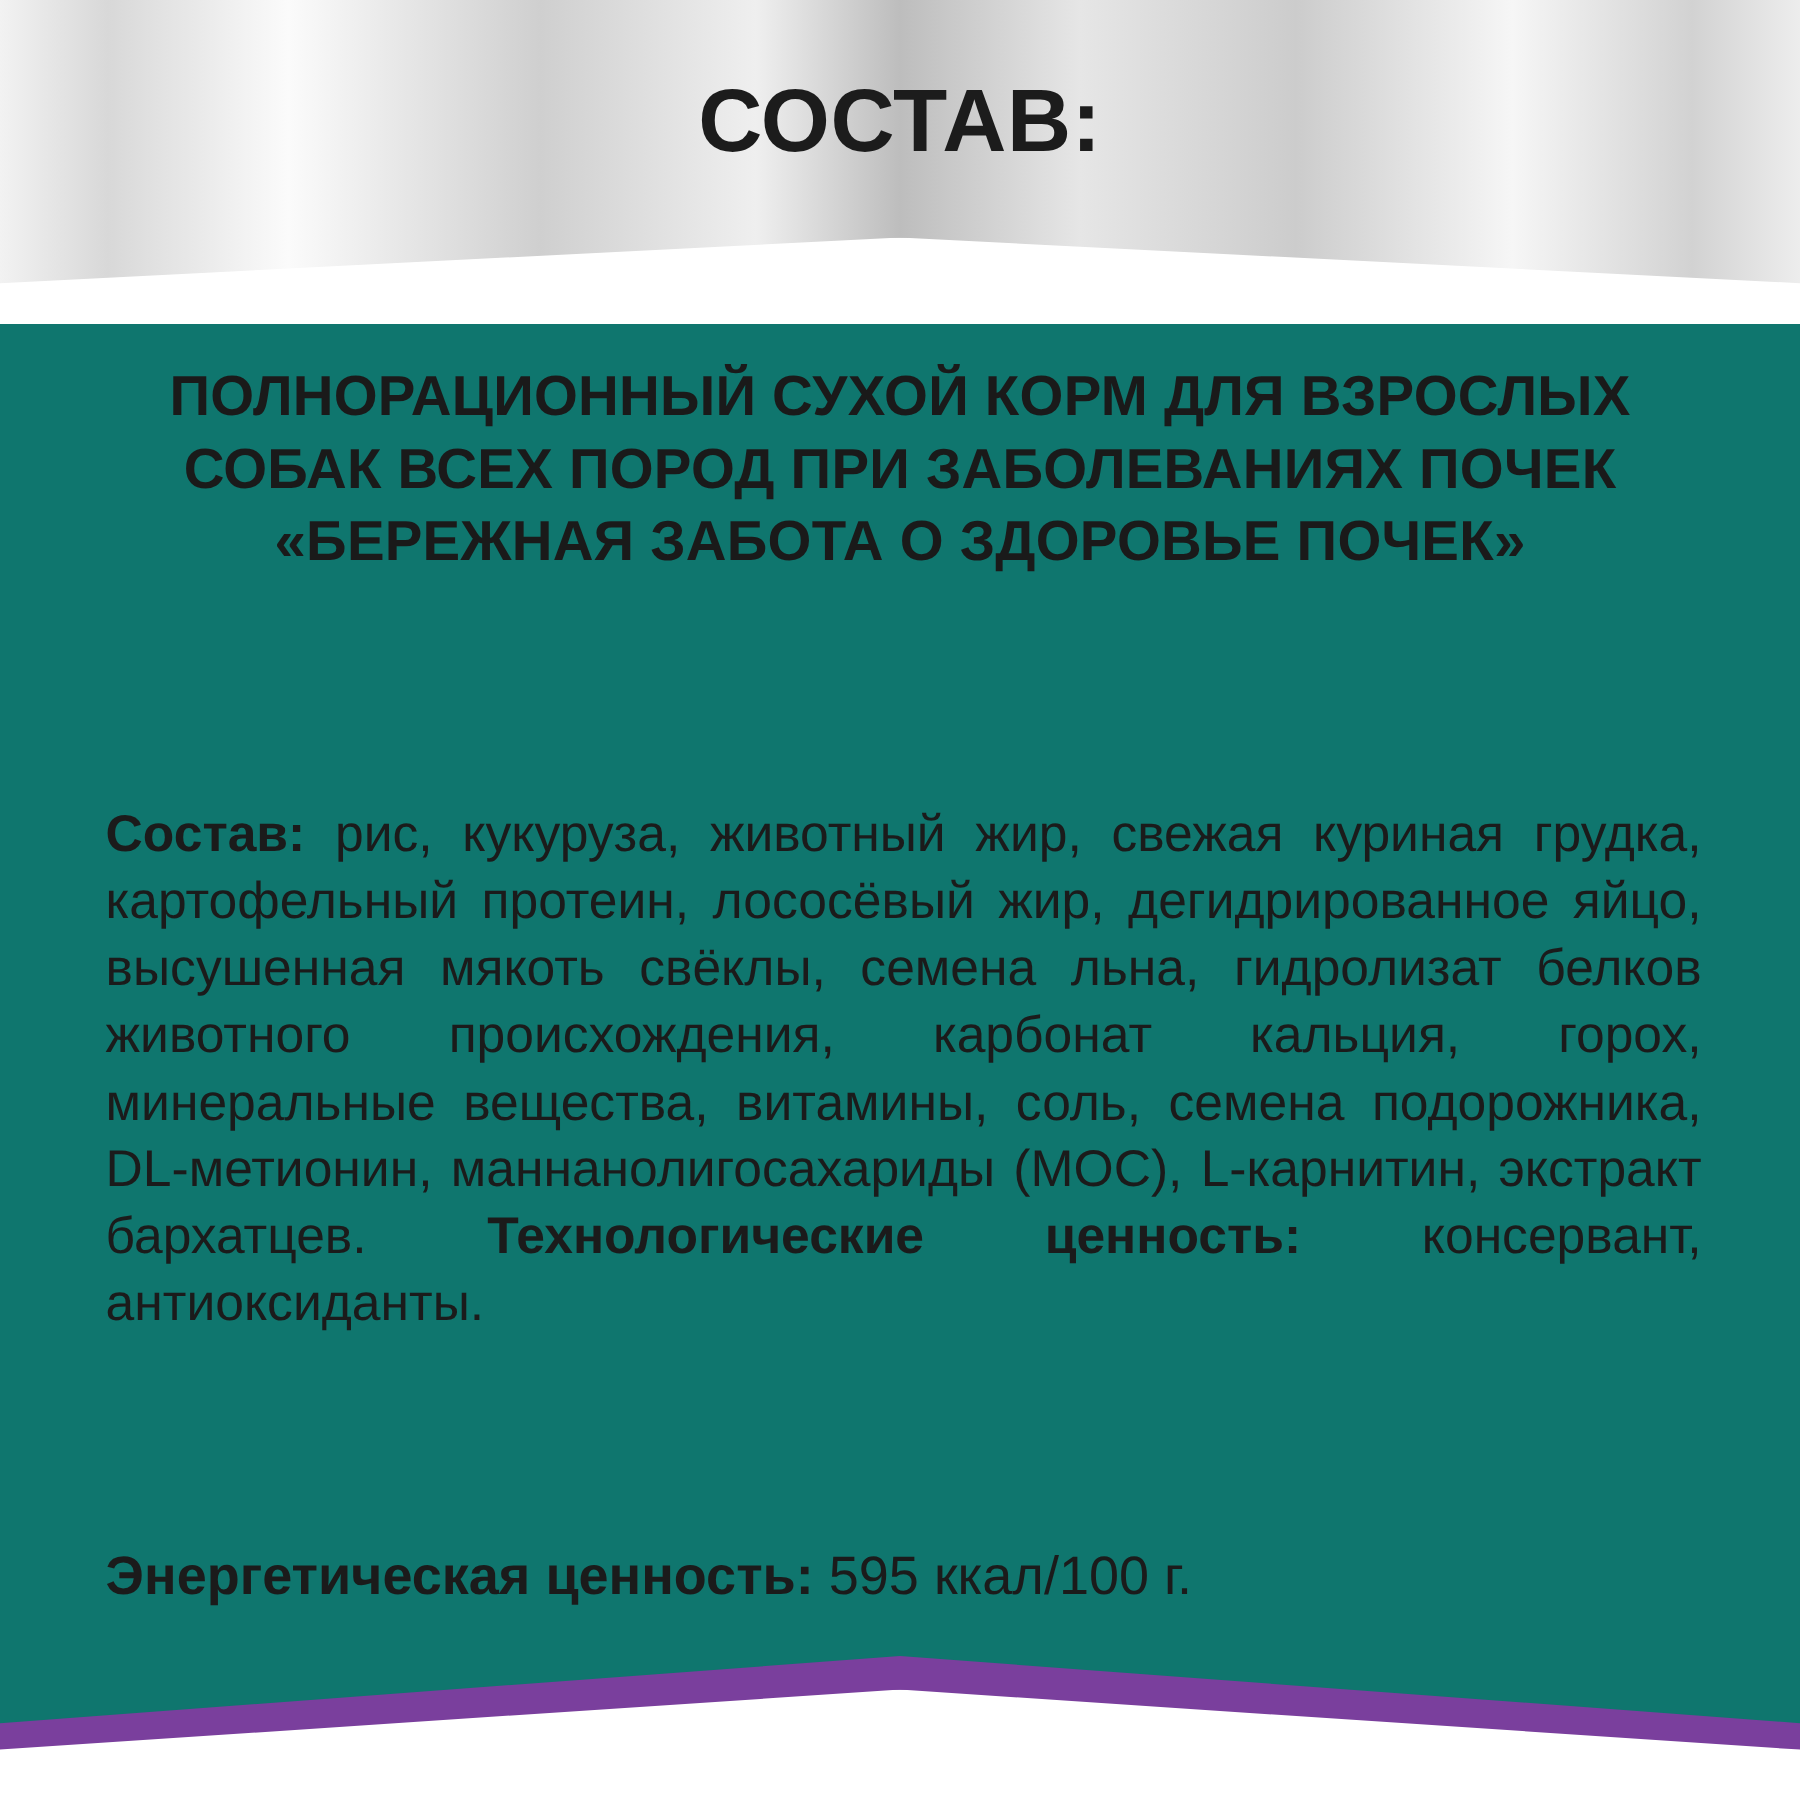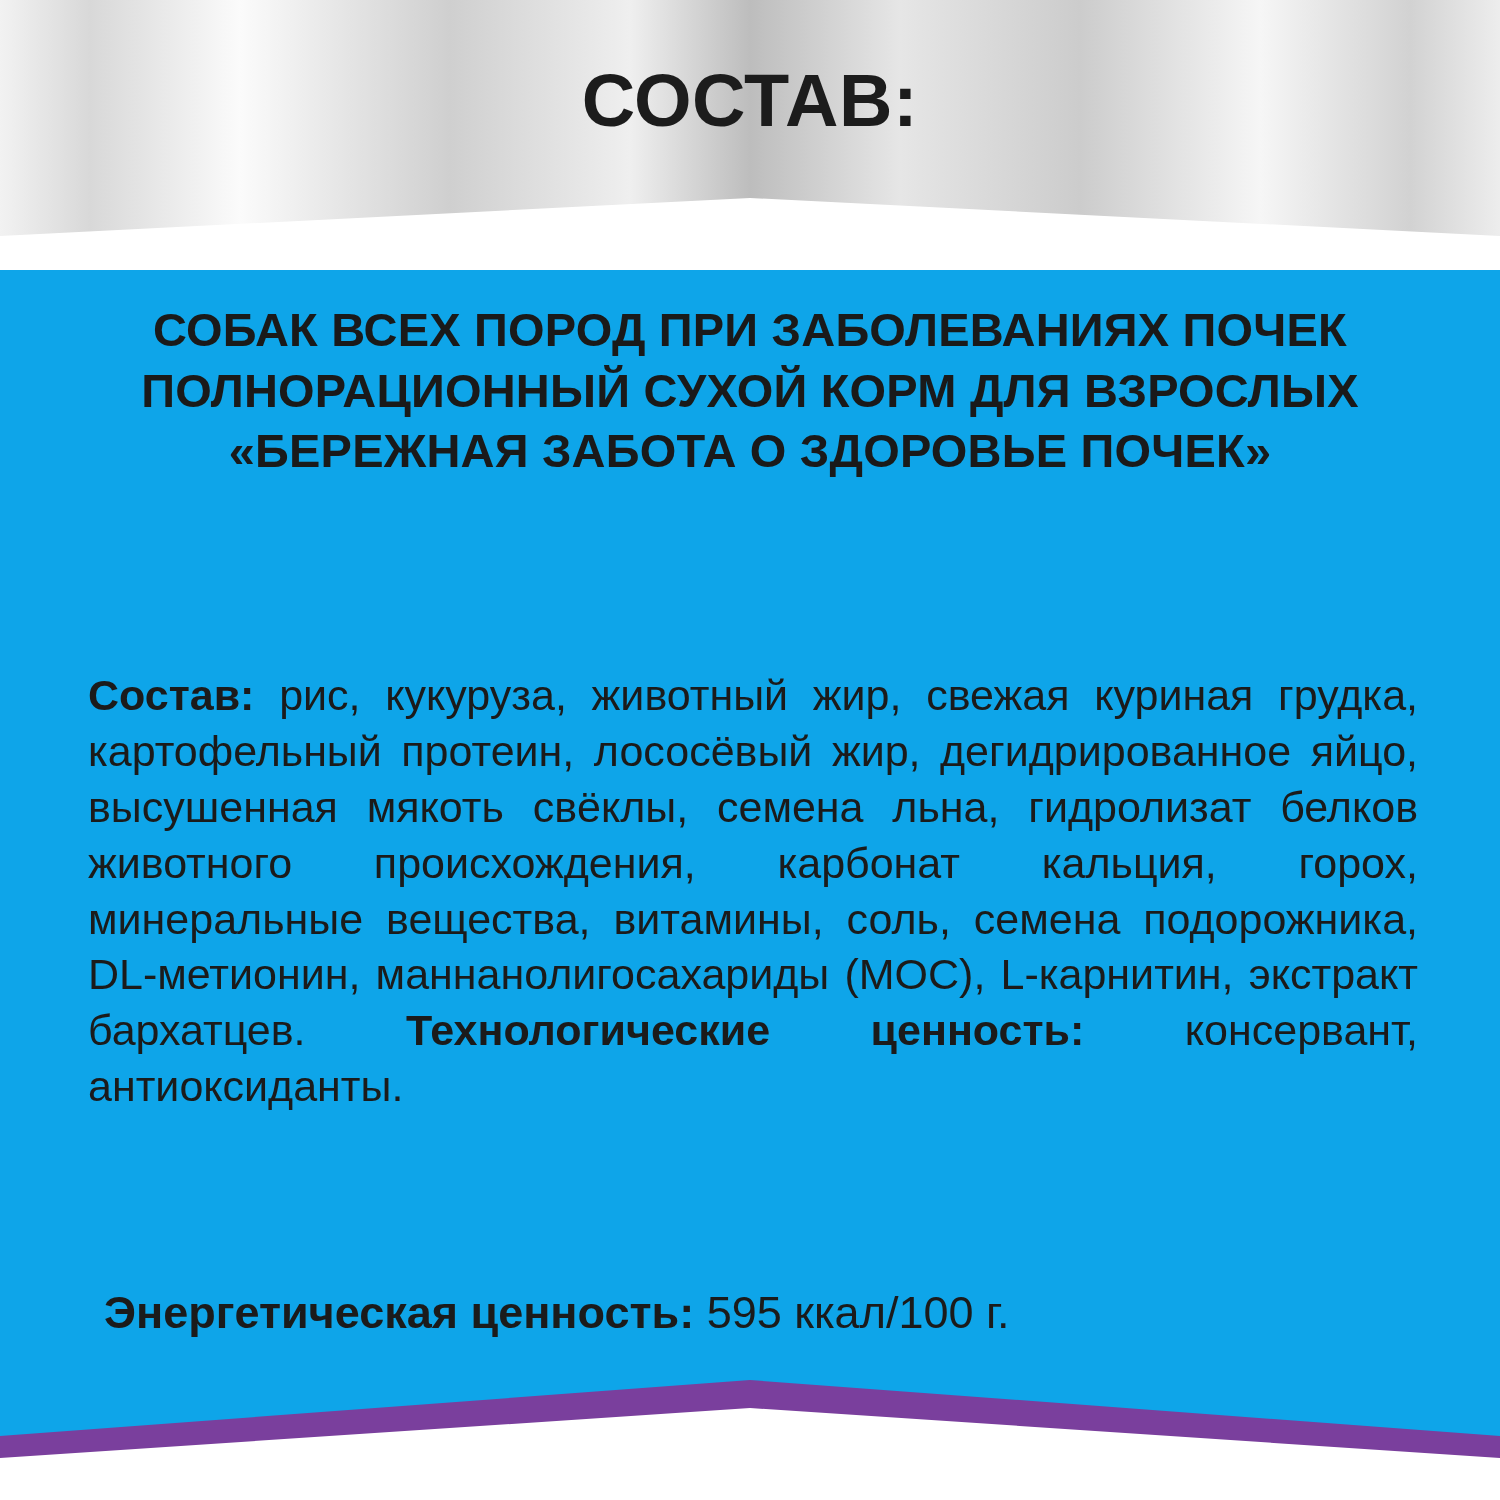--- a/index.html
+++ b/index.html
@@ -11,21 +11,21 @@
     height: 1500px;
     background: #ffffff;
     font-family: "Liberation Sans", sans-serif;
     overflow: hidden;
   }
 
   .page {
     position: relative;
     width: 1500px;
     height: 1500px;
-    background: #0ea5e9;
+    background: #0f766e;
     overflow: hidden;
   }
 
   
   .top-banner {
     position: absolute;
     top: 0;
     left: 0;
     width: 1500px;
     height: 250px;
@@ -102,21 +102,21 @@
   .composition b {
     font-weight: bold;
   }
   .composition .para {
     margin: 0;
   }
 
   .energy {
     position: absolute;
     top: 1285px;
-    left: 104px;
+    left: 88px;
     width: 1330px;
     font-size: 45px;
     line-height: 1.25;
     color: #1b1b1b;
   }
   .energy b { font-weight: bold; }
 
   
   .bottom-chevron {
     position: absolute;
@@ -148,22 +148,22 @@
 <body>
 
 <div class="page">
 
   <div class="top-banner">
     <div class="banner-title">СОСТАВ:</div>
     <div class="top-banner-notch"></div>
   </div>
 
   <div class="headline">
+    <span class="line">ПОЛНОРАЦИОННЫЙ СУХОЙ КОРМ ДЛЯ ВЗРОСЛЫХ</span>
     <span class="line">СОБАК ВСЕХ ПОРОД ПРИ ЗАБОЛЕВАНИЯХ ПОЧЕК</span>
-    <span class="line">ПОЛНОРАЦИОННЫЙ СУХОЙ КОРМ ДЛЯ ВЗРОСЛЫХ</span>
     <span class="line">«БЕРЕЖНАЯ ЗАБОТА О ЗДОРОВЬЕ ПОЧЕК»</span>
   </div>
 
   <div class="composition">
     <p class="para">
       <b>Состав:</b>
       <span>рис, кукуруза, животный жир, свежая куриная грудка, картофельный протеин, лососёвый жир, дегидрированное яйцо, высушенная мякоть свёклы, семена льна, гидролизат белков животного происхождения, карбонат кальция, горох, минеральные вещества, витамины, соль, семена подорожника, DL-метионин, маннанолигосахариды (МОС), L-карнитин, экстракт бархатцев.</span>
       <b>Технологические ценность:</b>
       <span>консервант, антиоксиданты.</span>
     </p>

